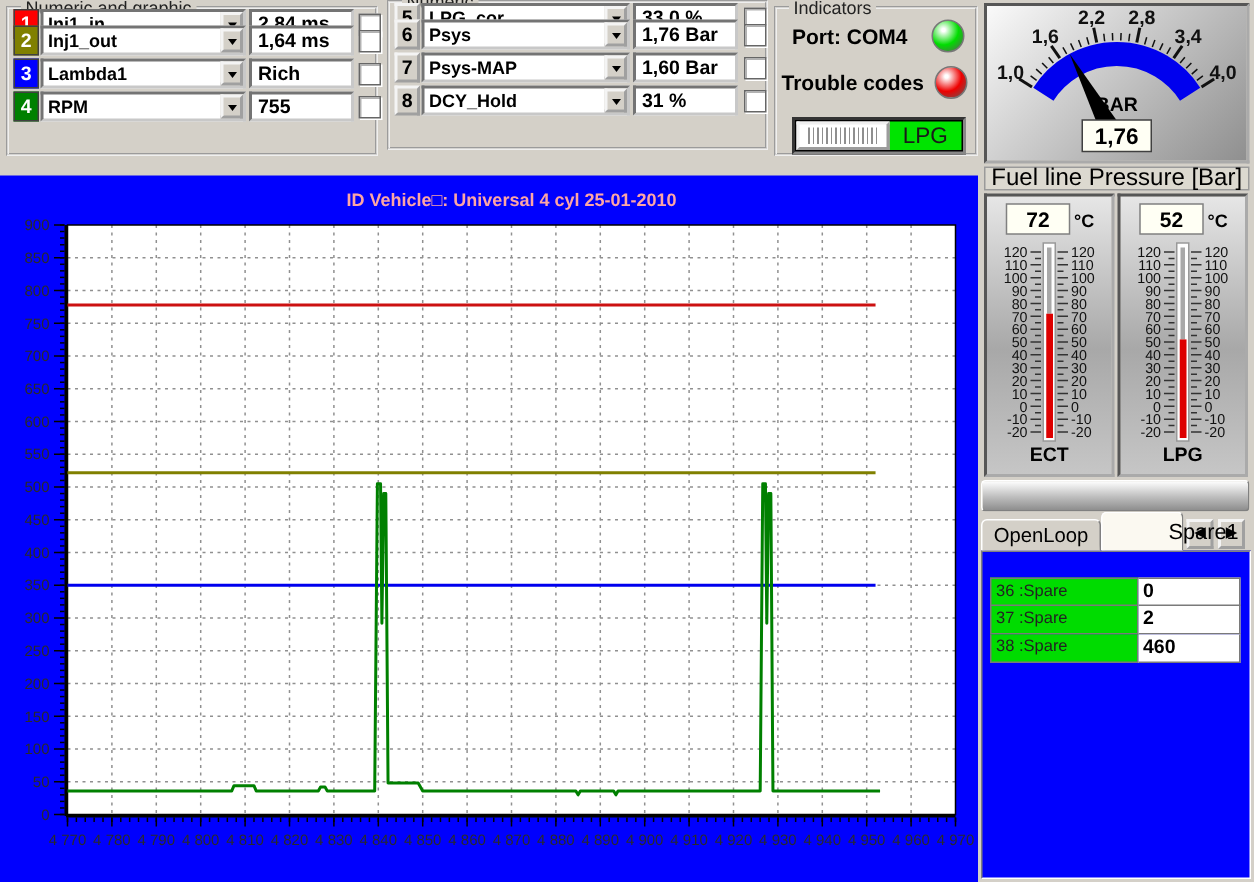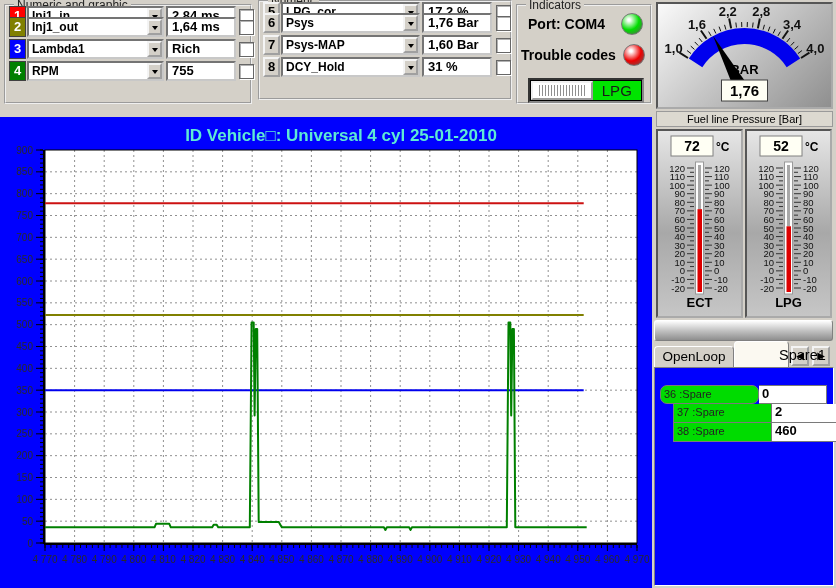--- a/index.html
+++ b/index.html
@@ -38,28 +38,28 @@
   .fuel-strip{position:absolute;left:10px;right:6px;top:72px;height:25px;box-sizing:border-box;
               border:2px inset #888;background:#000;display:flex;padding:1px;}
   .fuel-bar{flex:0 0 56%;background:#fff;border:2px outset #f0f0f0;box-sizing:border-box;position:relative;}
   .fuel-bar .stripes{position:absolute;left:4px;right:6px;top:2px;bottom:2px;
       background:repeating-linear-gradient(90deg,#fff 0 2px,#8f8f8f 2px 3px);}
   .fuel-type{flex:1;display:flex;align-items:center;justify-content:center;
              font-size:15px;color:#1a1a1a;}
   
   .chart-panel{position:absolute;left:0;top:117px;width:652px;height:471px;background:#0000FE;}
   .chart-title{position:absolute;left:45px;top:9px;width:592px;text-align:center;
-               font-size:17px;font-weight:bold;color:#5eead4;}
+               font-size:12px;font-weight:bold;color:#fca5a5;}
   
   .right-panel{position:absolute;left:652px;top:0;width:184px;height:588px;background:#D4D0C8;}
   .gauge-box{position:absolute;left:4px;top:2px;width:177px;height:107px;box-sizing:border-box;
              border:2px inset #aaa;background:linear-gradient(135deg,#fafafa 0%,#c9c9c9 45%,#8f8f8f 100%);}
   .fuel-caption{position:absolute;left:4px;top:111px;width:177px;height:16px;box-sizing:border-box;
                 background:#DCD9D0;border:1px solid #9a9a9a;text-align:center;
-                font-size:11px;color:#000;line-height:14px;white-space:nowrap;}
+                font-size:16px;color:#000;line-height:14px;white-space:nowrap;}
   .thermo-panel{position:absolute;left:4px;top:129px;width:177px;height:189px;}
   .thermo-box{position:absolute;top:0;width:87px;height:189px;box-sizing:border-box;
               border:2px inset #aaa;background:linear-gradient(180deg,#e6e6e6,#a8a8a8 55%,#c6c6c6);}
   .thermo-box.t0{left:0;} .thermo-box.t1{left:89px;}
   .gray-bar{position:absolute;left:2px;top:320px;width:179px;height:21px;border-radius:3px;
             border:1px solid #808080;border-top-color:#fff;border-left-color:#fff;box-sizing:border-box;
             background:linear-gradient(180deg,#fdfdfd,#bdbdbd 55%,#8e8e8e);}
   .tab-bar{position:absolute;left:0;top:341px;width:148px;height:26px;}
   .tab{position:absolute;bottom:0;height:21px;background:#D4D0C8;border:1px solid #808080;
        border-bottom:none;border-top-color:#fff;border-left-color:#fff;border-radius:4px 4px 0 0;
@@ -69,21 +69,21 @@
   .arrow-btn{position:absolute;bottom:1px;width:18px;height:20px;background:#D4D0C8;
              border:2px outset #f4f4f4;box-sizing:border-box;text-align:center;
              font-size:10px;line-height:16px;color:#000;}
   .arr-l{left:139px;} .arr-r{left:160px;}
   .table-panel{position:absolute;left:2px;top:367px;width:180px;height:219px;box-sizing:border-box;
                background:#0000FE;border:1px solid #808080;border-right-color:#fff;border-bottom-color:#fff;}
   .spare-table{position:absolute;left:5px;top:17px;}
   .trow{display:flex;height:19px;}
   .tlabel{width:99px;box-sizing:border-box;border:1px solid #7a7a7a;font-size:11px;color:#222;
           padding-left:3px;line-height:16px;}
-  .trow + .trow{margin-top:0px;} .trow:not(:first-child) .tlabel{border-top:none;margin-left:13px;}
+  .trow + .trow{margin-top:0px;} .trow:not(:first-child) .tlabel{border-top:none;}
   .tvalue{width:68px;box-sizing:border-box;border:1px solid #7a7a7a;border-left:none;background:#fff;
           font-size:13px;font-weight:bold;color:#000;padding-left:3px;line-height:16px;}
   .trow:not(:first-child) .tvalue{border-top:none;}
   svg{display:block;}
 </style>
 </head>
 <body>
 
 <div class="win">
 
@@ -130,21 +130,21 @@
     </div>
 
     <div class="groupbox g2" style="left:258px;top:0;width:254px;height:100px;">
       <span class="gb-caption">Numeric</span>
       <div class="row">
         <span class="numsq gray">5</span>
         <div class="dropdown">
           <span class="dd-text">LPG_cor</span>
           <span class="dd-btn"></span>
         </div>
-        <div class="valuebox">17,2 %</div>
+        <div class="valuebox">33,0 %</div>
         <span class="checkbox"></span>
       </div>
       <div class="row">
         <span class="numsq gray">6</span>
         <div class="dropdown">
           <span class="dd-text">Psys</span>
           <span class="dd-btn"></span>
         </div>
         <div class="valuebox">1,76 Bar</div>
         <span class="checkbox"></span>
@@ -756,21 +756,21 @@
     <div class="tab-bar">
       <div class="tab t-open">OpenLoop</div>
       <div class="tab t-spare active">Spare1</div>
       <div class="arrow-btn arr-l"><span>◀</span></div>
       <div class="arrow-btn arr-r"><span>▶</span></div>
     </div>
 
     <div class="table-panel">
       <div class="spare-table">
         <div class="trow">
-          <div class="tlabel" style="background-color: rgb(0, 220, 0); border-radius: 7px;">36 :Spare</div>
+          <div class="tlabel" style="background-color: rgb(0, 220, 0);">36 :Spare</div>
           <div class="tvalue">0</div>
         </div>
         <div class="trow">
           <div class="tlabel" style="background-color: rgb(0, 220, 0);">37 :Spare</div>
           <div class="tvalue">2</div>
         </div>
         <div class="trow">
           <div class="tlabel" style="background-color: rgb(0, 220, 0);">38 :Spare</div>
           <div class="tvalue">460</div>
         </div>

